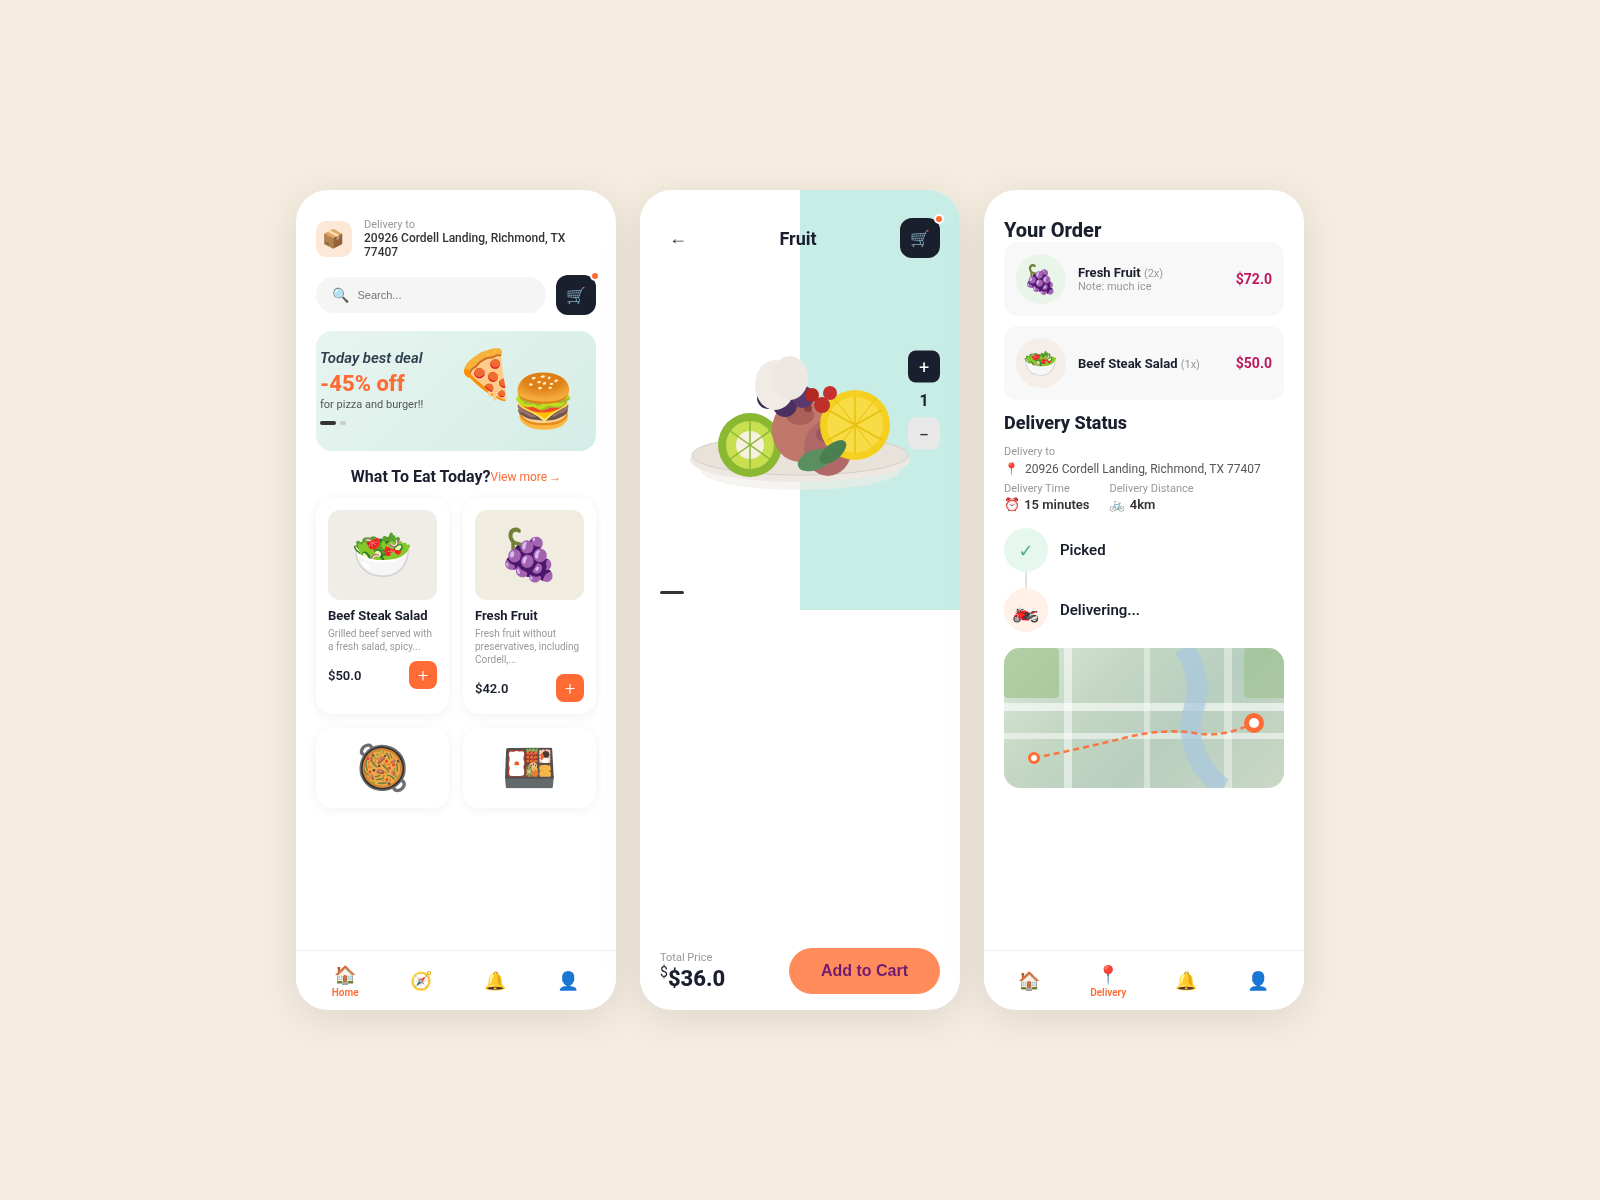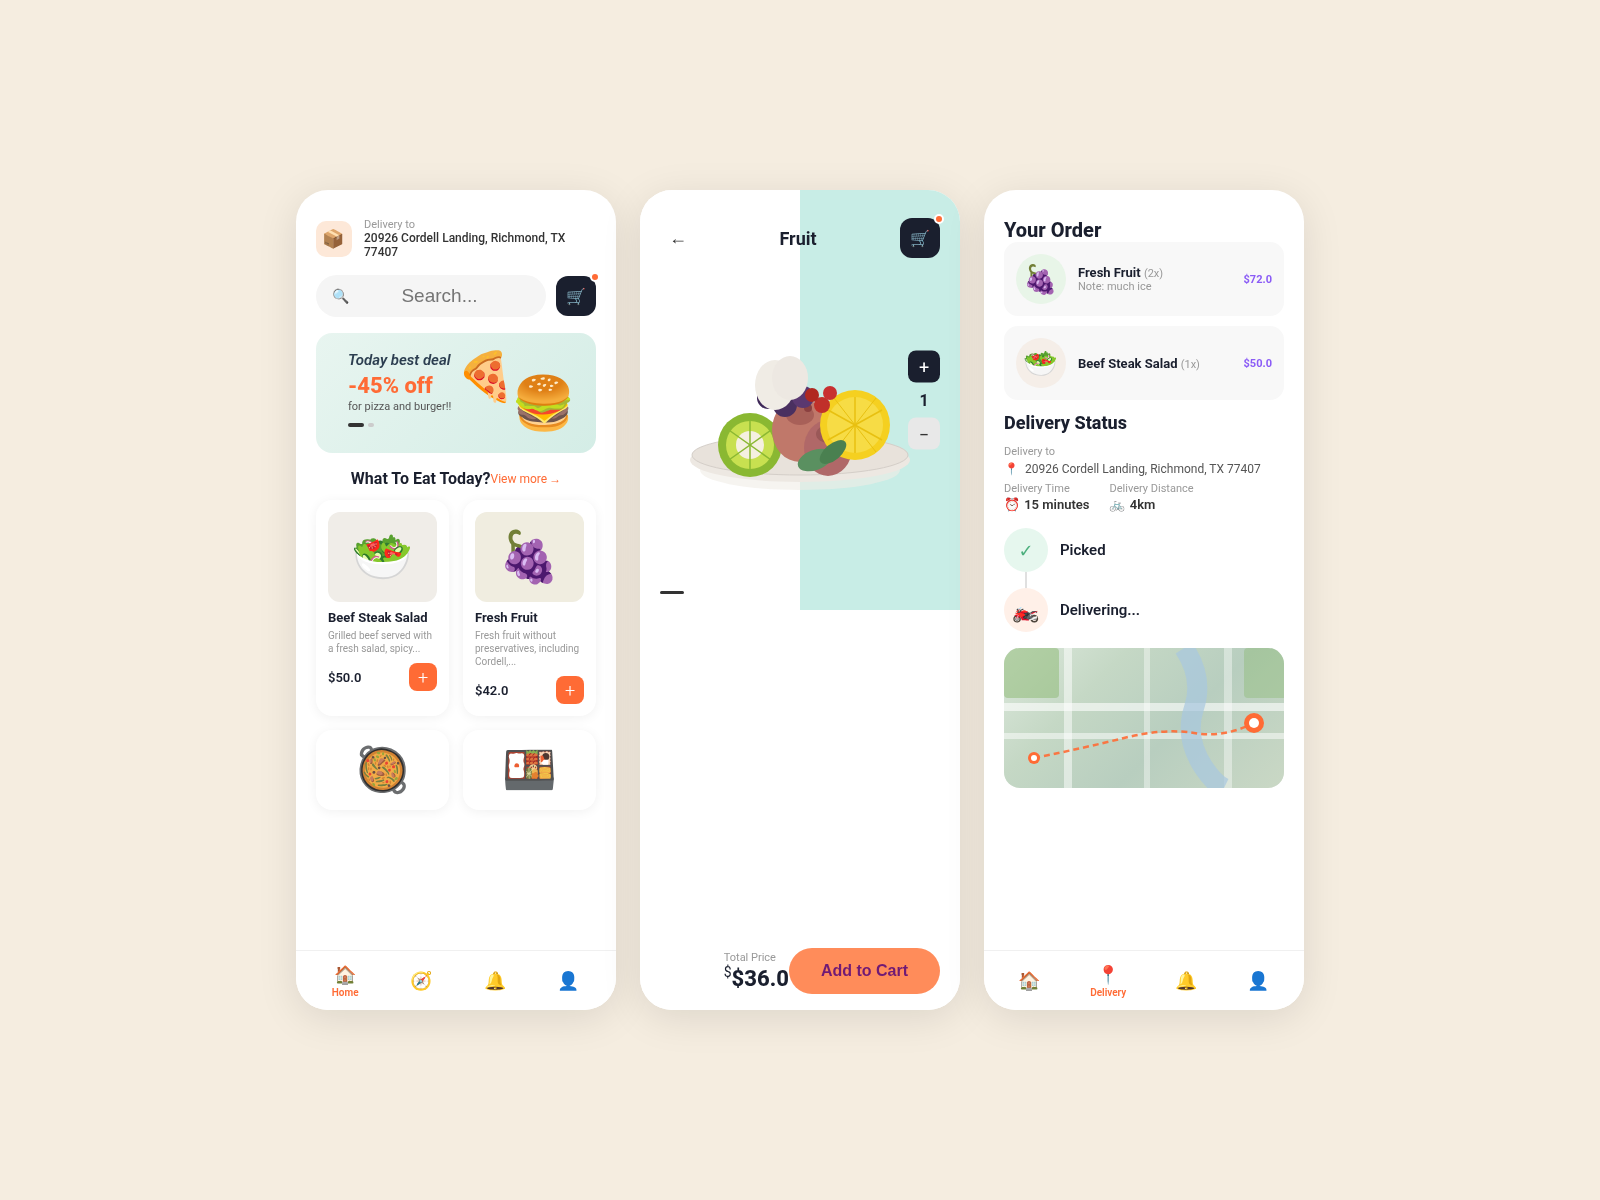--- a/index.html
+++ b/index.html
@@ -53,41 +53,41 @@
     .s1-search-box {
       flex: 1;
       background: #f5f5f5;
       border-radius: 24px;
       padding: 10px 16px;
       display: flex; align-items: center; gap: 8px;
     }
     .search-icon-svg { color: #aaa; font-size: 14px; }
     .s1-search-input {
       background: none; border: none; outline: none;
-      font-size: 19px; color: #be185d; width: 100%; margin-left: 44px;
+      font-size: 11px; color: #be185d; width: 100%;
     }
     .cart-btn-dark {
       width: 40px; height: 40px;
       background: #1a1f2e;
       border-radius: 12px;
       display: flex; align-items: center; justify-content: center;
       position: relative; cursor: pointer;
     }
     .cart-badge {
       position: absolute; top: -4px; right: -4px;
       width: 10px; height: 10px;
       background: #ff6b35;
       border-radius: 50%;
       border: 2px solid #fff;
     }
     .s1-banner {
       margin: 4px 20px 16px;
       background: linear-gradient(135deg, #e8f5f0 0%, #d4ede6 100%);
       border-radius: 16px;
-      padding: 18px 32px;
+      padding: 18px 4px;
       position: relative;
       overflow: hidden;
       height: 120px;
     }
     .s1-banner-text { position: relative; z-index: 2; }
     .s1-banner-title { font-size: 15px; color: #2c3e50; font-style: italic; font-weight: 600; }
     .s1-banner-discount { font-size: 22px; font-weight: 800; color: #ff6b35; margin: 4px 0 2px; }
     .s1-banner-sub { font-size: 11px; color: #555; }
     .s1-banner-dots { display: flex; gap: 4px; margin-top: 10px; }
     .dot { width: 16px; height: 4px; border-radius: 2px; background: #333; }
@@ -214,21 +214,21 @@
     }
     .s2-content {
       padding: 20px 20px 100px;
     }
     .s2-item-name { font-size: 22px; font-weight: 800; color: #1a1f2e; margin-bottom: 10px; }
     .s2-item-desc { font-size: 13px; color: #888; line-height: 1.6; margin-bottom: 24px; }
     .s2-footer {
       position: absolute; bottom: 0; left: 0; right: 0;
       padding: 16px 20px;
       background: #fff;
-      display: flex; justify-content: flex-end; align-items: center;
+      display: flex; justify-content: space-between; align-items: center;
     }
     .s2-price-label { font-size: 11px; color: #999; }
     .s2-price { font-size: 22px; font-weight: 800; color: #1a1f2e; }
     .add-to-cart-btn {
       background: #ff8c5a;
       color: #701a75;
       border: none;
       border-radius: 24px;
       padding: 14px 32px;
       font-size: 16px; font-weight: 700;
@@ -249,21 +249,21 @@
       width: 50px; height: 50px;
       border-radius: 50%;
       font-size: 28px;
       display: flex; align-items: center; justify-content: center;
       background: #eee;
       overflow: hidden;
     }
     .order-item-info { flex: 1; }
     .order-item-name { font-size: 13px; font-weight: 700; color: #1a1f2e; }
     .order-item-note { font-size: 11px; color: #999; }
-    .order-item-price { font-size: 11px; font-weight: 700; color: #8b5cf6; }
+    .order-item-price { font-size: 14px; font-weight: 700; color: #be185d; }
     .s3-delivery-section { margin-top: 12px; }
     .s3-delivery-title { font-size: 18px; font-weight: 800; color: #1a1f2e; margin-bottom: 12px; }
     .delivery-address-row {
       display: flex; align-items: center; gap: 6px;
       font-size: 12px; color: #555; margin-bottom: 6px;
     }
     .location-icon { color: #aaa; font-size: 12px; }
     .delivery-label { font-size: 11px; color: #999; margin-bottom: 4px; }
     .delivery-meta { display: flex; gap: 20px; margin-bottom: 16px; }
     .delivery-meta-item { }

